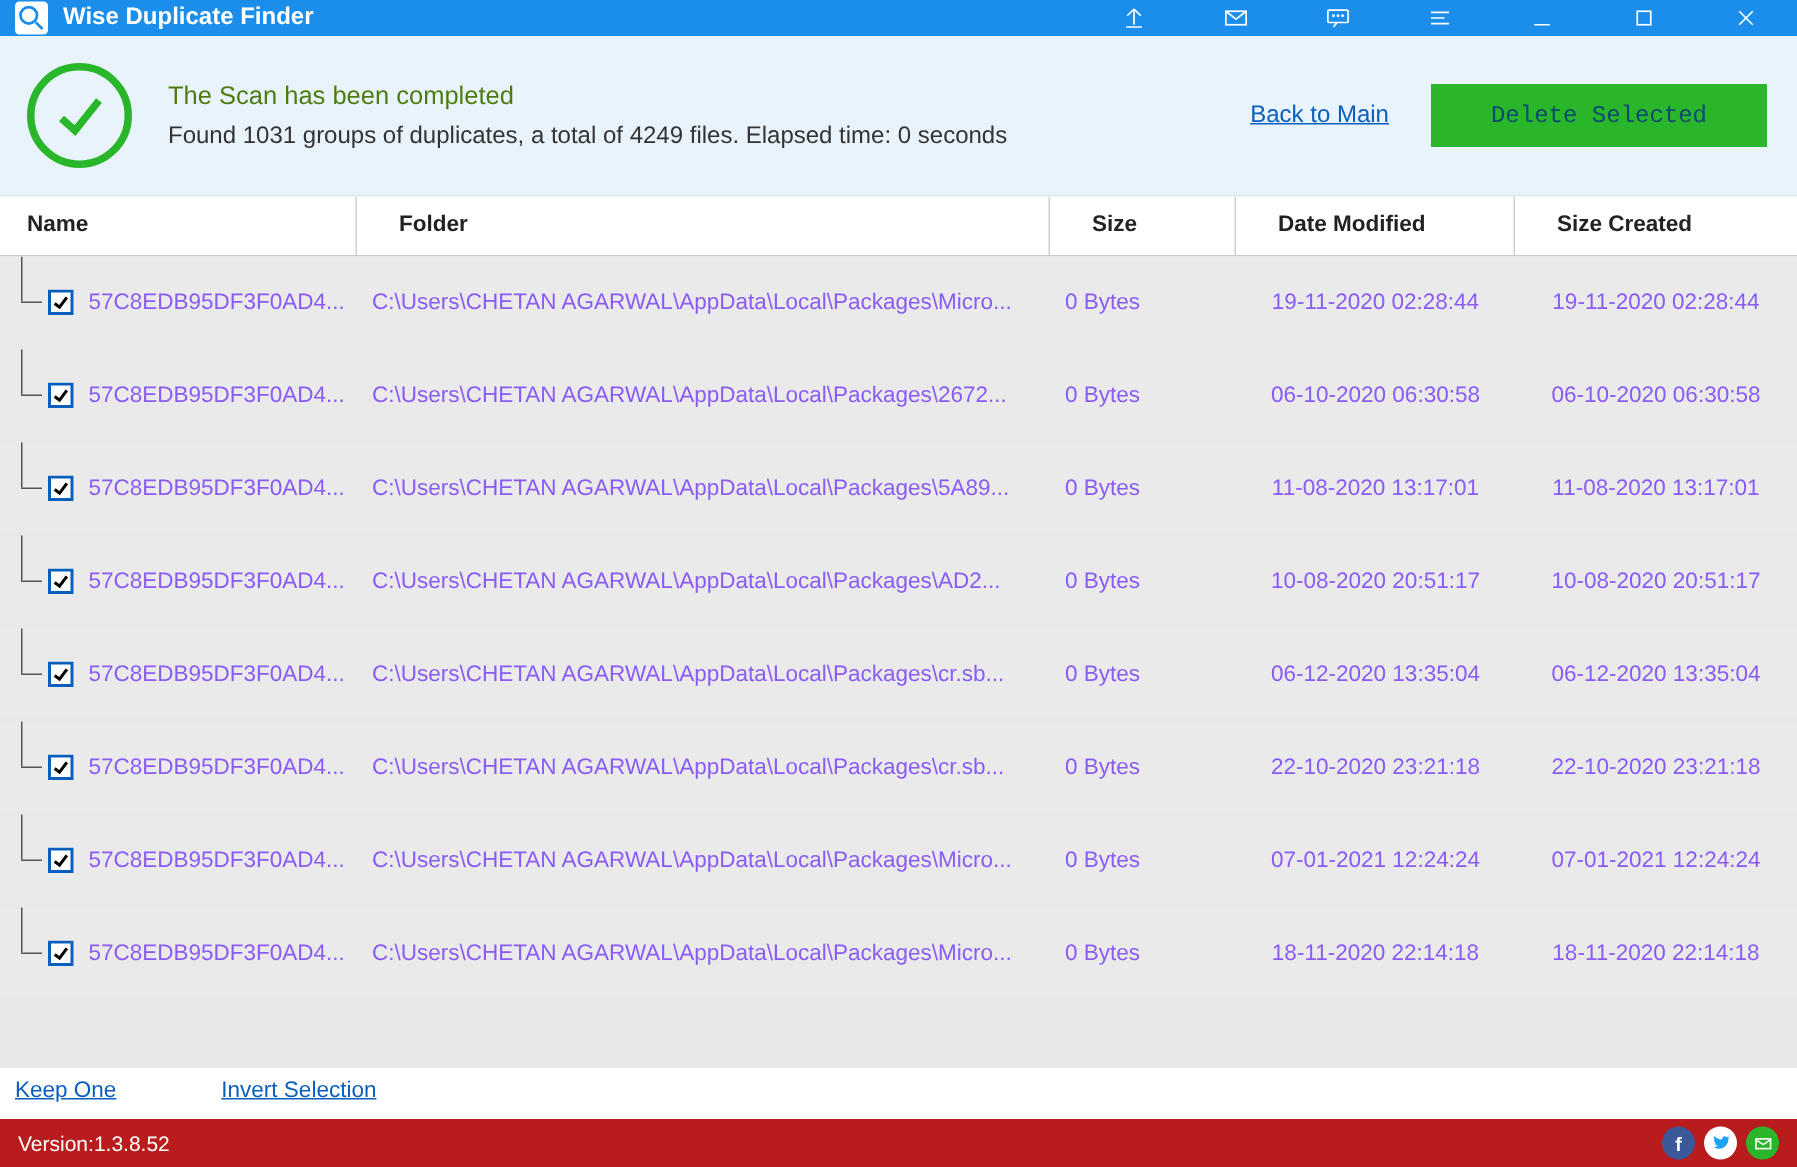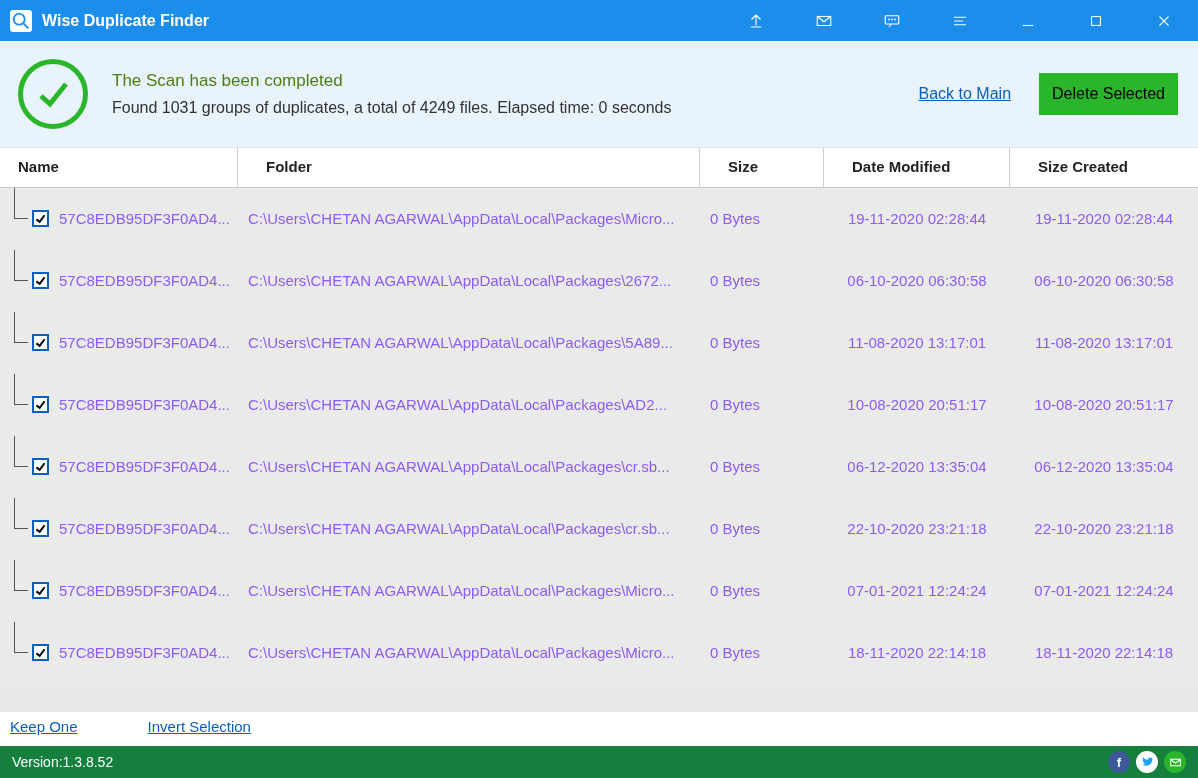--- a/index.html
+++ b/index.html
@@ -6,21 +6,21 @@
   body {
     font-family: "Segoe UI", Tahoma, sans-serif;
     width: 1198px;
     height: 778px;
     background: #fff;
     overflow: hidden;
     display: flex;
     flex-direction: column;
   }
   .titlebar {
-    height: 41px;
+    height: 24px;
     background: #1b8dea;
     color: #fff;
     display: flex;
     align-items: center;
     padding-left: 10px;
   }
   .titlebar .logo {
     width: 22px; height: 22px;
     background: #fff;
     border-radius: 3px;
@@ -54,25 +54,26 @@
     display: flex; align-items: center; justify-content: center;
     margin-right: 24px;
     flex-shrink: 0;
   }
   .banner .check svg { stroke: #2ab62a; stroke-width: 5; fill: none; width: 40px; height: 40px; }
   .banner .text h2 { font-size: 17px; font-weight: 400; color: #4d7c0f; margin-bottom: 8px; }
   .banner .text p { font-size: 16px; color: #333; }
   .banner .bspacer { flex: 1; }
   .banner .back { color: #0a5fbd; text-decoration: underline; font-size: 16px; margin-right: 28px; cursor:pointer; }
   .banner .delete-btn {
-    background: #2ab62a; color: #000000;
-    padding: 12px 13px;
+    background: #2ab62a; color: #0c4a6e;
+    padding: 12px 40px;
     font-size: 16px;
     border: none;
     cursor: pointer;
+    font-family: Liberation Mono, monospace;
   }
 
   .table-wrap {
     flex: 1;
     display: flex;
     flex-direction: column;
     overflow: hidden;
     background: #fff;
   }
   .thead {
@@ -156,21 +157,21 @@
     height: 34px;
     padding: 6px 10px;
     display:flex;
     gap: 70px;
     font-size:15px;
   }
   .actions a { color: #0a5fbd; text-decoration: underline; cursor:pointer;}
 
   .statusbar {
     height: 32px;
-    background: #15803d;
+    background: #b91c1c;
     color: #fff;
     display: flex;
     align-items: center;
     padding: 0 12px;
     font-size: 14px;
   }
   .statusbar .spacer{flex:1;}
   .sicon{
     width:22px;height:22px;border-radius:50%;
     background:#fff;color:#1b8dea;

